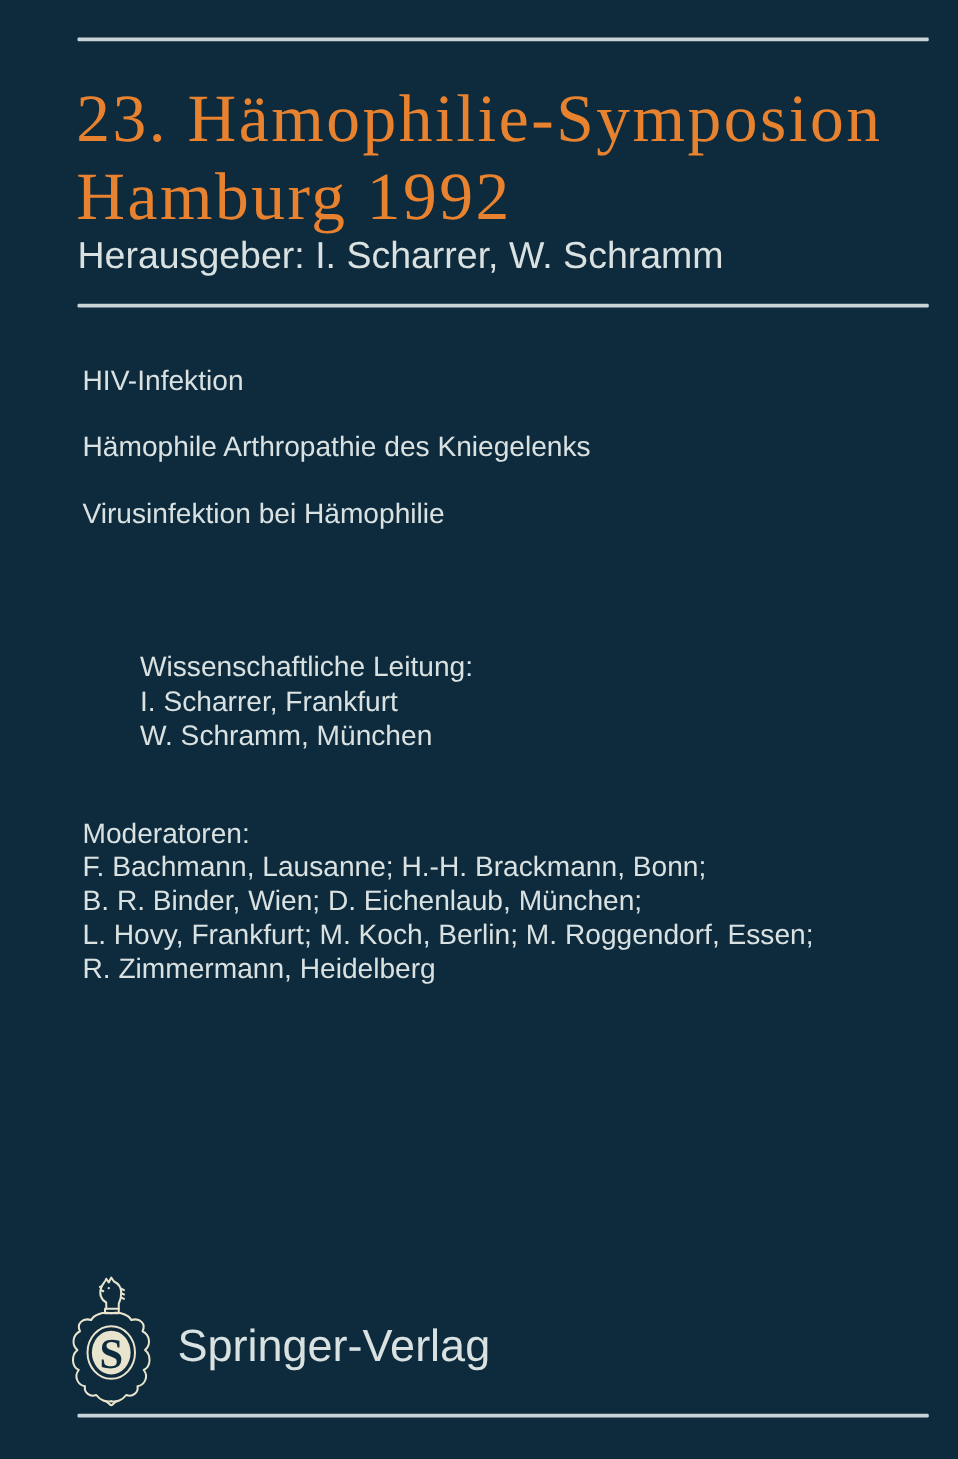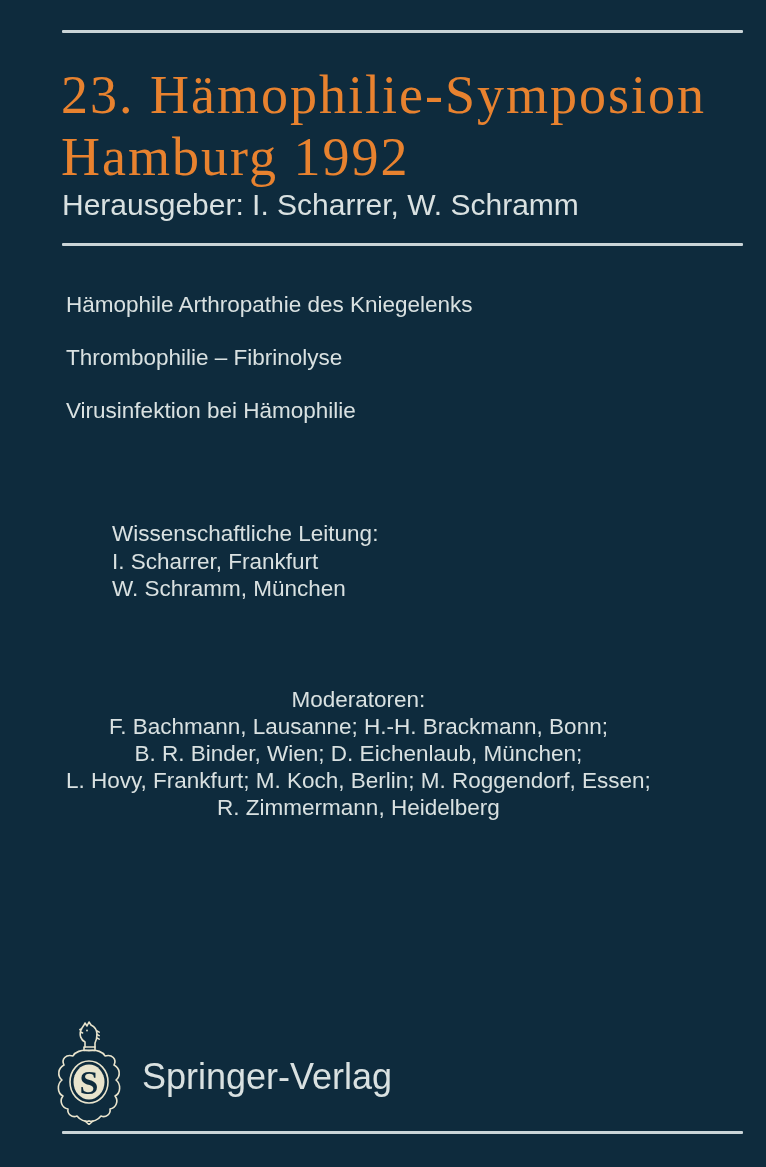--- a/index.html
+++ b/index.html
@@ -54,21 +54,21 @@
   }
   .topics .topic { margin-bottom: 27px; white-space: nowrap; }
 
   .section {
     position: absolute;
     left: 66px;
     color: var(--text, #d9e1e1);
     font-size: 22.5px;
   }
   .scientific { top: 520px; line-height: 27.5px; margin-left: 46px; }
-  .moderators { top: 686px; line-height: 27px; text-align: center; }
+  .moderators { top: 653px; line-height: 27px; }
   .section div { white-space: nowrap; }
 
   .logo {
     position: absolute;
     left: 54px; top: 1021px;
     width: 70px; height: 104px;
   }
   .publisher-name {
     position: absolute;
     left: 142px; top: 1061px;
@@ -85,22 +85,22 @@
 
   <div class="rule rule-top"></div>
 
   <h1 class="title"><span>23. Hämophilie-Symposion</span><br><span>Hamburg 1992</span></h1>
 
   <div class="editors">Herausgeber: I. Scharrer, W. Schramm</div>
 
   <div class="rule rule-mid"></div>
 
   <div class="topics">
+    <div class="topic">HIV-Infektion</div>
     <div class="topic">Hämophile Arthropathie des Kniegelenks</div>
-    <div class="topic">Thrombophilie – Fibrinolyse</div>
     <div class="topic">Virusinfektion bei Hämophilie</div>
   </div>
 
   <div class="section scientific">
     <div>Wissenschaftliche Leitung:</div>
     <div>I. Scharrer, Frankfurt</div>
     <div>W. Schramm, München</div>
   </div>
 
   <div class="section moderators">

